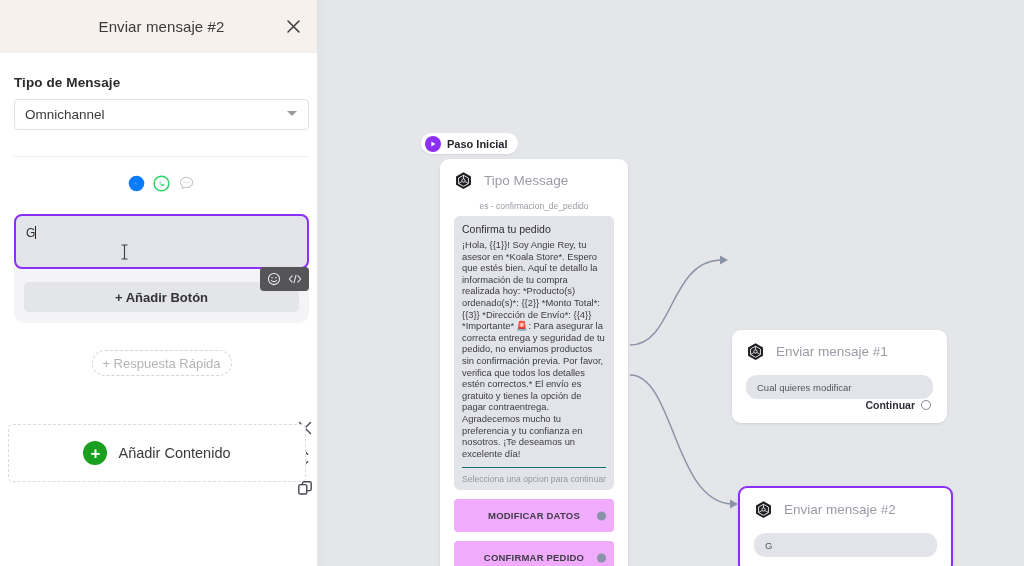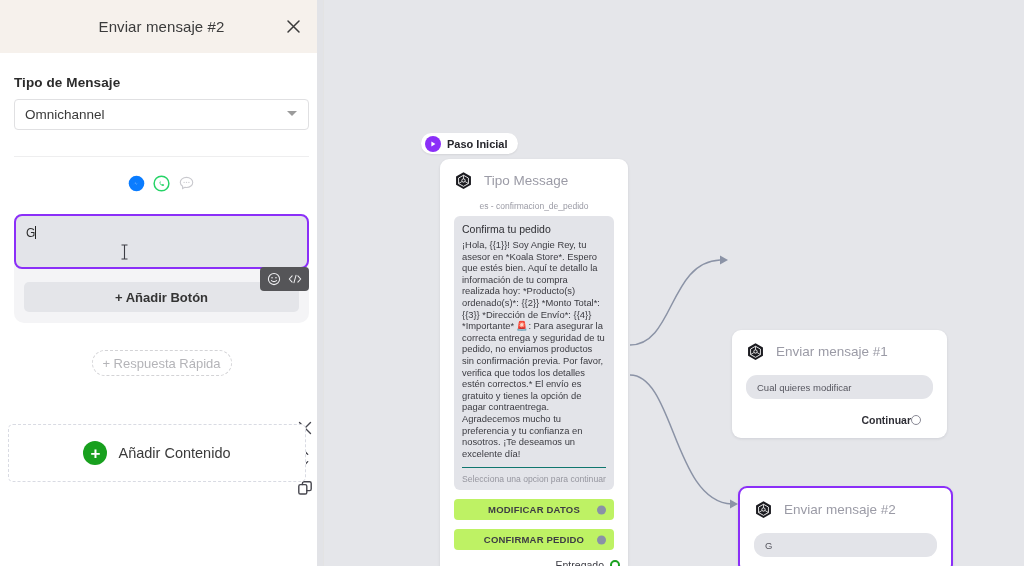--- a/index.html
+++ b/index.html
@@ -159,21 +159,21 @@
   }
   #msg-card{ margin:0 14px; background:#e3e4e9; border-radius:6px;
              padding:7px 8px 6px 8px; }
   #msg-title{ font-size:10.5px; color:#2f2f34; margin-bottom:4px; }
   #msg-body{ font-size:9.4px; line-height:11.6px; color:#3b3b41; }
   #msg-footer{
     font-size:8.6px; color:#96969f; margin-top:8px;
     border-top:1px solid #0f766e; padding-top:6px;
   }
   .choice-btn{
-    margin:9px 14px 0 14px; height:21px; background:#bef264;
+    margin:9px 14px 0 14px; height:33px; background:#f0abfc;
     border-radius:4px; display:flex; align-items:center;
     justify-content:center; position:relative; cursor:pointer;
   }
   .choice-label{ font-size:9.5px; font-weight:700; color:#3c3c44; letter-spacing:.2px; }
   .choice-port{
     position:absolute; right:8px; top:50%; transform:translateY(-50%);
     width:9px;height:9px;border-radius:50%; background:#8992a6;
   }
   .out-row{
     display:flex; align-items:center; justify-content:flex-end; gap:6px;
@@ -184,22 +184,22 @@
              border:2px solid #2f2f35; background:#fff; }
 
   
   #node-1{ left:408px; top:330px; width:215px; padding-bottom:12px; }
   .bubble{
     margin:9px 14px 0 14px; background:#e3e4e9; border-radius:11px;
     height:24px; display:flex;align-items:center; padding:0 11px;
     font-size:9.5px; color:#55555e;
   }
   #node-1-foot{
-    display:flex;align-items:center;justify-content:flex-end;
-    padding-right:26px; margin-top:15px;
+    display:flex;align-items:center;justify-content:flex-end;gap:6px;
+    padding-right:16px; 
   }
   #node-1-foot-label{ font-size:10.5px; font-weight:700; color:#2f2f36; }
   #node-1-foot-port{ width:10px;height:10px;border-radius:50%;
                      border:1.5px solid #8a8a96; background:#fff; }
 
   
   #node-2{ left:414px; top:486px; width:215px; border:2px solid #8b2ff8;
            padding-bottom:14px; }
 </style>
 </head>

